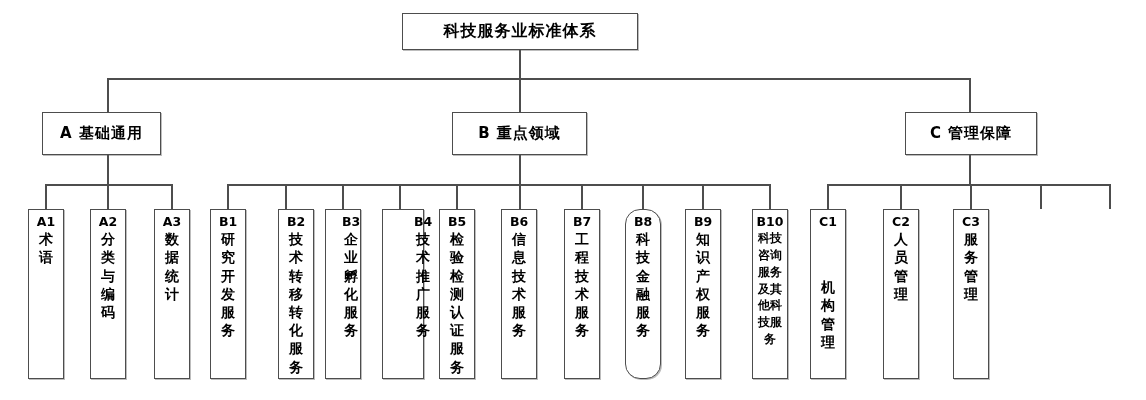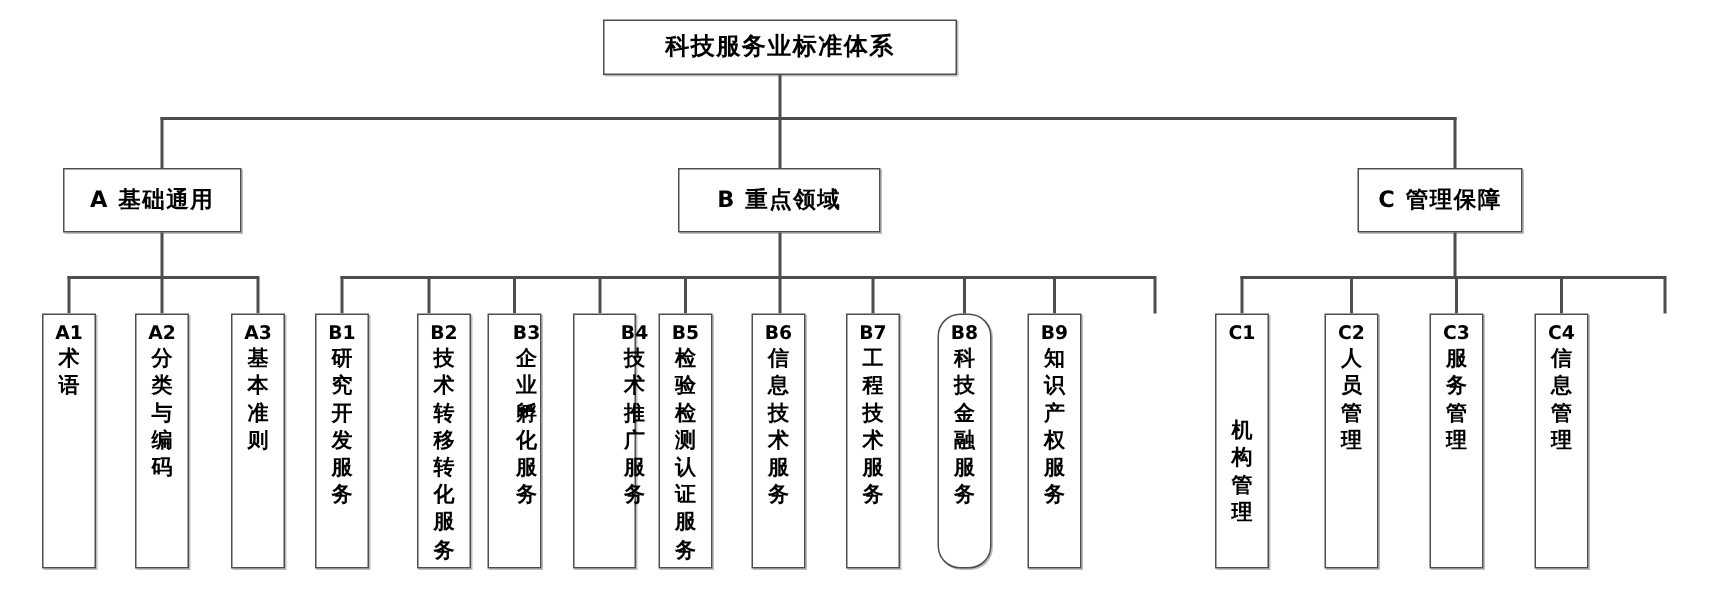--- a/index.html
+++ b/index.html
@@ -54,21 +54,21 @@
   <div class="vl" style="left:107px;top:78px;height:34px;"></div>
   <div class="vl" style="left:519px;top:78px;height:34px;"></div>
   <div class="vl" style="left:969px;top:78px;height:34px;"></div>
 
   <div class="box h2box" style="left:42px;top:112px;width:119px;height:43px;">
     <span>A 基础通用</span>
   </div>
   <div class="box h2box" style="left:452px;top:112px;width:135px;height:43px;">
     <span>B 重点领域</span>
   </div>
-  <div class="box h2box" style="left:905px;top:112px;width:110px;height:43px;">
+  <div class="box h2box" style="left:905px;top:112px;width:132px;height:43px;">
     <span>C 管理保障</span>
   </div>
 
   <div class="vl" style="left:107px;top:155px;height:30px;"></div>
   <div class="hl" style="left:45px;top:184px;width:127px;"></div>
   <div class="vl" style="left:45px;top:184px;height:25px;"></div>
   <div class="vl" style="left:107px;top:184px;height:25px;"></div>
   <div class="vl" style="left:171px;top:184px;height:25px;"></div>
 
   <div class="vl" style="left:519px;top:155px;height:30px;"></div>
@@ -95,21 +95,21 @@
   <div class="box leaf" style="left:28px;">
     <span class="code">A1</span>
     <span class="vlabel">术语</span>
   </div>
   <div class="box leaf" style="left:90px;">
     <span class="code">A2</span>
     <span class="vlabel">分类与编码</span>
   </div>
   <div class="box leaf" style="left:154px;">
     <span class="code">A3</span>
-    <span class="vlabel">基本准则</span>
+    <span class="vlabel">数据统计</span>
   </div>
 
   <div class="box leaf" style="left:210px;">
     <span class="code">B1</span>
     <span class="vlabel">研究开发服务</span>
   </div>
   <div class="box leaf" style="left:278px;">
     <span class="code">B2</span>
     <span class="vlabel">技术转移转化服务</span>
   </div>
@@ -134,35 +134,35 @@
     <span class="vlabel">工程技术服务</span>
   </div>
   <div class="box leaf" style="left:625px;border-radius:15px;">
     <span class="code">B8</span>
     <span class="vlabel">科技金融服务</span>
   </div>
   <div class="box leaf" style="left:685px;">
     <span class="code">B9</span>
     <span class="vlabel">知识产权服务</span>
   </div>
+  <div class="box leaf wide" style="left:752px;">
+    <span class="code">B10</span>
+    <span class="vlabel">科技咨询服务及其他科技服务</span>
+  </div>
 
   <div class="box leaf" style="left:810px;gap:48px;">
     <span class="code">C1</span>
     <span class="vlabel">机构管理</span>
   </div>
   <div class="box leaf" style="left:883px;">
     <span class="code">C2</span>
     <span class="vlabel">人员管理</span>
   </div>
   <div class="box leaf" style="left:953px;">
     <span class="code">C3</span>
     <span class="vlabel">服务管理</span>
   </div>
-  <div class="box leaf" style="left:1023px;">
-    <span class="code">C4</span>
-    <span class="vlabel">信息管理</span>
-  </div>
   <div class="box leaf" style="left:1152px;">
     <span class="code">C5</span>
     <span class="vlabel">数据统计</span>
   </div>
 
 </div>
 
 </body></html>

